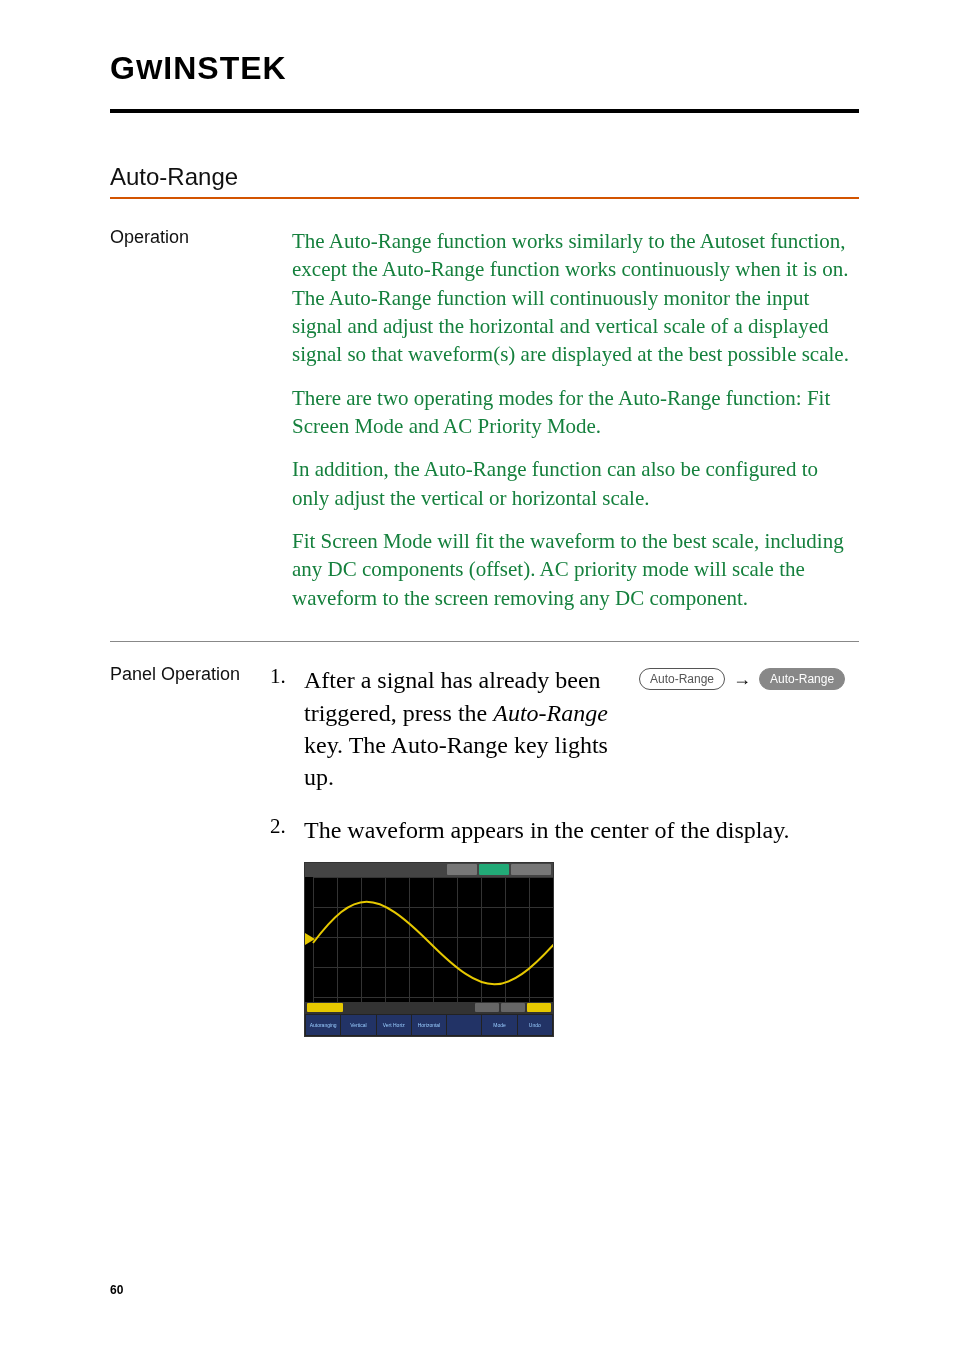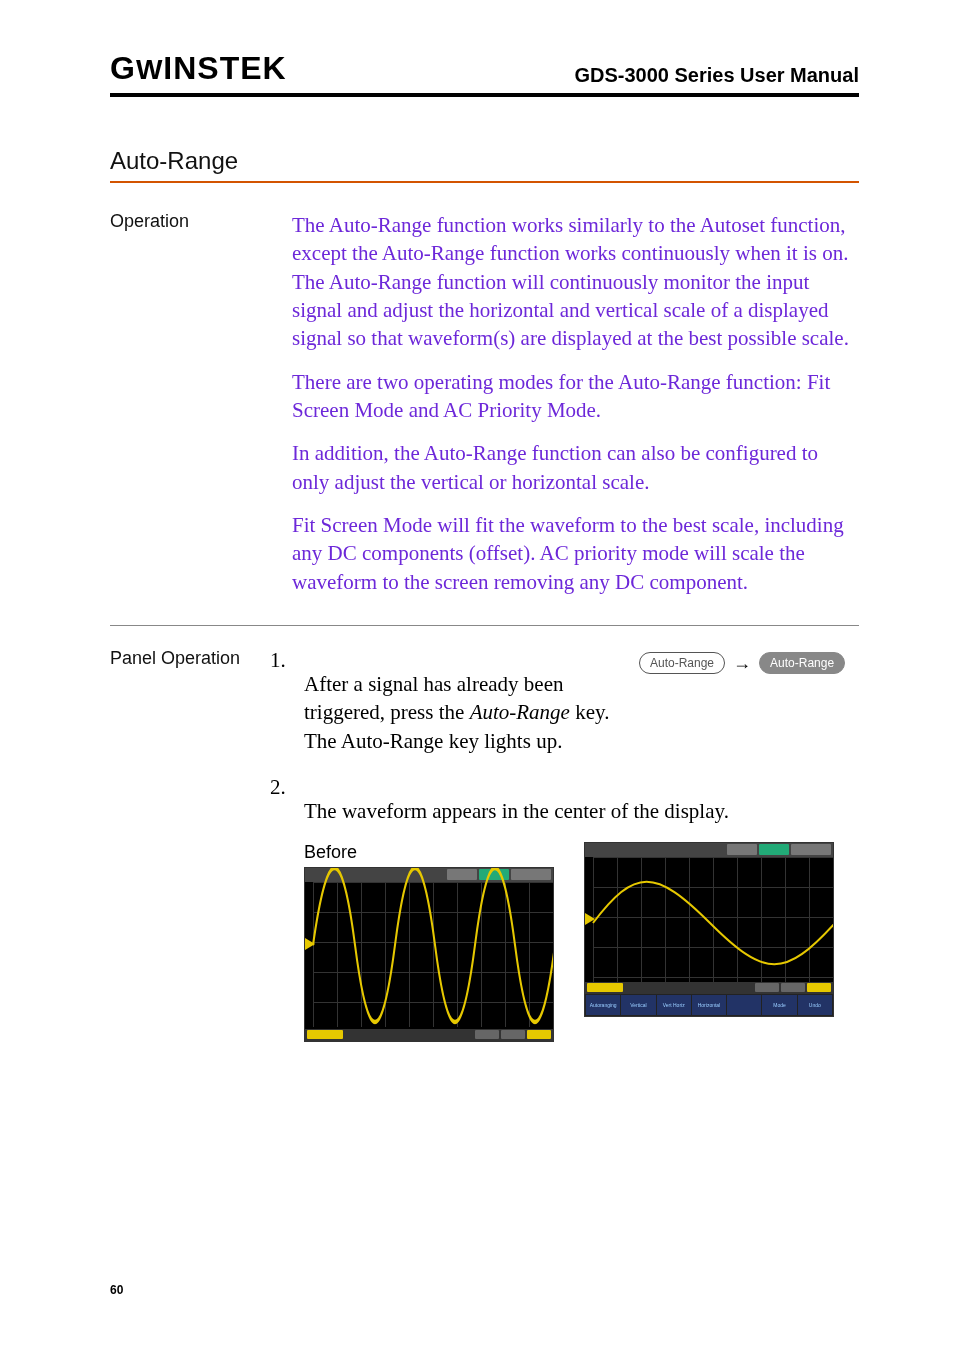--- a/index.html
+++ b/index.html
@@ -13,21 +13,21 @@
       background: #fff;
       font-family: Georgia, 'Times New Roman', serif;
       position: relative;
       padding: 50px 95px 40px 110px;
     }
     .header {
       display: flex;
       justify-content: space-between;
       align-items: flex-end;
       border-bottom: 4px solid #000;
-      padding-bottom: 6px;
+      padding-bottom: 22px;
       margin-bottom: 50px;
     }
     .logo {
       font-family: Arial, sans-serif;
       font-weight: 900;
       font-size: 32px;
       letter-spacing: 1px;
       color: #000;
     }
     .logo .w {
@@ -56,21 +56,21 @@
       font-family: 'Trebuchet MS', Arial, sans-serif;
       font-size: 18px;
       color: #111;
       width: 160px;
       flex-shrink: 0;
     }
     .body-text {
       flex: 1;
       font-size: 21px;
       line-height: 1.35;
-      color: #6d28d9;
+      color: #15803d;
     }
     .body-para {
       margin-bottom: 15px;
     }
     .sep-line {
       border-bottom: 1px solid #888;
       margin: 6px 0 22px 0;
     }
     .step-row {
       display: flex;
@@ -80,24 +80,23 @@
       flex: 1;
       display: flex;
       gap: 10px;
     }
     .step-num {
       font-size: 21px;
       width: 24px;
       flex-shrink: 0;
     }
     .step-text {
-      font-size: 21px;
+      font-size: 24px;
       line-height: 1.35;
       flex: 1;
-      margin-top: 22px;
     }
     .step-graphic {
       width: 220px;
       flex-shrink: 0;
       padding-top: 4px;
     }
     .key-badge {
       display: inline-block;
       border: 1.5px solid #555;
       border-radius: 14px;
@@ -233,21 +232,20 @@
       font-family: Arial, sans-serif;
       font-weight: bold;
       font-size: 12px;
     }
   </style>
 </head>
 <body>
 
 <div class="header">
   <div class="logo">G<span class="w">W</span>INSTEK</div>
-  <div class="header-title">GDS-3000 Series User Manual</div>
 </div>
 
 <div class="section-title">Auto-Range</div>
 
 <div class="content-row">
   <div class="side-label">Operation</div>
   <div class="body-text">
     <p class="body-para">The Auto-Range function works similarly to the Autoset function, except the Auto-Range function works continuously when it is on. The Auto-Range function will continuously monitor the input signal and adjust the horizontal and vertical scale of a displayed signal so that waveform(s) are displayed at the best possible scale.</p>
     <p class="body-para">There are two operating modes for the Auto-Range function: Fit Screen Mode and AC Priority Mode.</p>
     <p class="body-para">In addition, the Auto-Range function can also be configured to only adjust the vertical or horizontal scale.</p>
@@ -274,43 +272,20 @@
 
 <div class="step-row">
   <div class="side-label"></div>
   <div class="step-body" style="flex-direction:column;">
     <div style="display:flex; gap:10px;">
       <div class="step-num">2.</div>
       <div class="step-text">The waveform appears in the center of the display.</div>
     </div>
 
     <div class="ba-container">
-      <div class="ba-col">
-        <div class="ba-label">Before</div>
-        <div class="scope-screen">
-          <div class="scope-topbar">
-            <div class="scope-chip gray"></div>
-            <div class="scope-chip"></div>
-            <div class="scope-chip gray" style="width:40px"></div>
-          </div>
-          <div class="scope-grid"></div>
-          <div class="scope-marker"></div>
-          <svg width="250" height="175" style="position:absolute;top:0;left:0;">
-            <path d="M 8 80 Q 30 10, 50 80 T 90 80 T 130 80 T 170 80 T 210 80 T 250 80" stroke="#e6c800" stroke-width="2" fill="none" transform="translate(0,0) scale(1,2.2) translate(0,-45)"></path>
-          </svg>
-          <div class="scope-bottombar">
-            <div class="chip"></div>
-            <div style="display:flex;gap:2px;">
-              <div class="chip sm" style="background:#666"></div>
-              <div class="chip sm" style="background:#666"></div>
-              <div class="chip sm"></div>
-            </div>
-          </div>
-        </div>
-      </div>
 
       <div class="ba-col">
         <div class="scope-screen">
           <div class="scope-topbar">
             <div class="scope-chip gray"></div>
             <div class="scope-chip"></div>
             <div class="scope-chip gray" style="width:40px"></div>
           </div>
           <div class="scope-grid scope-grid-b"></div>
           <div class="scope-marker"></div>

